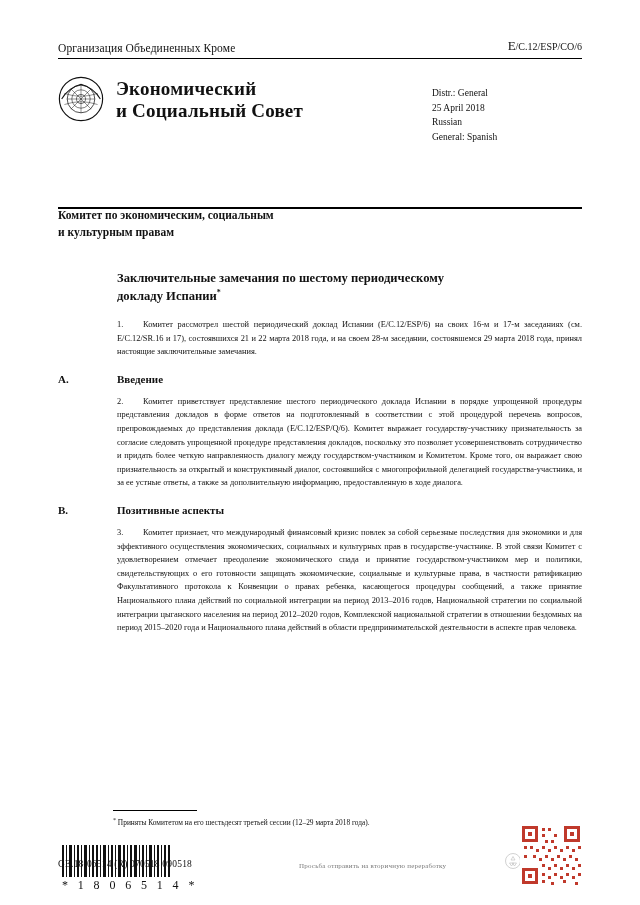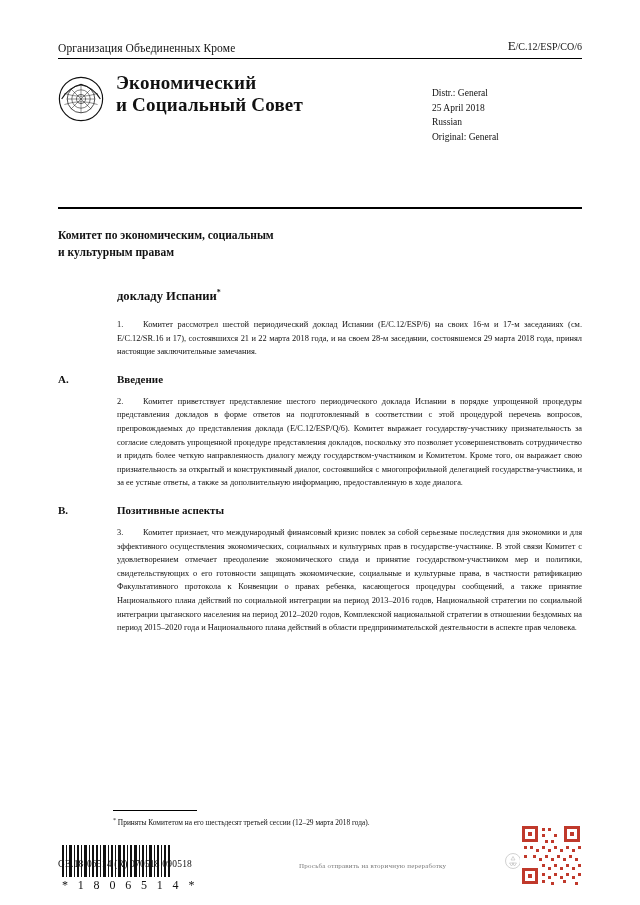--- a/index.html
+++ b/index.html
@@ -25,33 +25,33 @@
   }
   #rule-top { top:58px; }
   #rule-mid { top:207px; height:2px; }
 
   .masthead {
     position:absolute; left:58px; top:70px; width:524px;
     display:flex; align-items:flex-start;
   }
   .emblem { width:46px; height:46px; margin-top:6px; flex:0 0 46px; }
   .title-block {
-    margin-left:12px; margin-top:2px; flex:1 1 auto;
+    margin-left:12px; margin-top:8px; flex:1 1 auto;
   }
   .title-block .l1, .title-block .l2 {
     font-size:19px; font-weight:bold; line-height:1.18; letter-spacing:0.2px;
   }
   .distr {
     width:150px; flex:0 0 150px; margin-top:16px;
     font-size:9.5px; line-height:1.55;
   }
 
   
   .committee {
-    position:absolute; left:58px; top:227px; width:420px;
+    position:absolute; left:58px; top:207px; width:420px;
     font-size:11.5px; font-weight:bold; line-height:1.45;
   }
 
   
   .body-col { position:absolute; left:117px; top:270px; width:465px; }
   .doc-title {
     font-size:12.6px; font-weight:bold; line-height:1.38; margin-bottom:12px;
   }
   .doc-title sup { font-weight:bold; font-size:8px; }
   p.para {
@@ -135,35 +135,35 @@
       </svg>
     </div>
     <div class="title-block">
       <div class="l1">Экономический</div>
       <div class="l2">и Социальный Совет</div>
     </div>
     <div class="distr">
       <div>Distr.: General</div>
       <div>25 April 2018</div>
       <div>Russian</div>
-      <div>Original: General</div>
+      <div>General: Spanish</div>
     </div>
   </div>
 
   <div class="rule" id="rule-mid"></div>
 
   <div class="committee">
     <div>Комитет по экономическим, социальным</div>
     <div>и культурным правам</div>
   </div>
 
   <div class="body-col">
 
     <div class="doc-title">
-      <br>
+      <span>Заключительные замечания по шестому периодическому</span><br>
       <span>докладу Испании</span><sup>*</sup>
     </div>
 
     <p class="para">
       <span class="num">1.</span><span>Комитет рассмотрел шестой периодический доклад Испании (E/C.12/ESP/6) на своих 16-м и 17-м заседаниях (см. E/C.12/SR.16 и 17), состоявшихся 21 и 22 марта 2018 года, и на своем 28-м заседании, состоявшемся 29 марта 2018 года, принял настоящие заключительные замечания.</span>
     </p>
 
     <div class="section">
       <div class="section-head">
         <span class="letter">A.</span>

